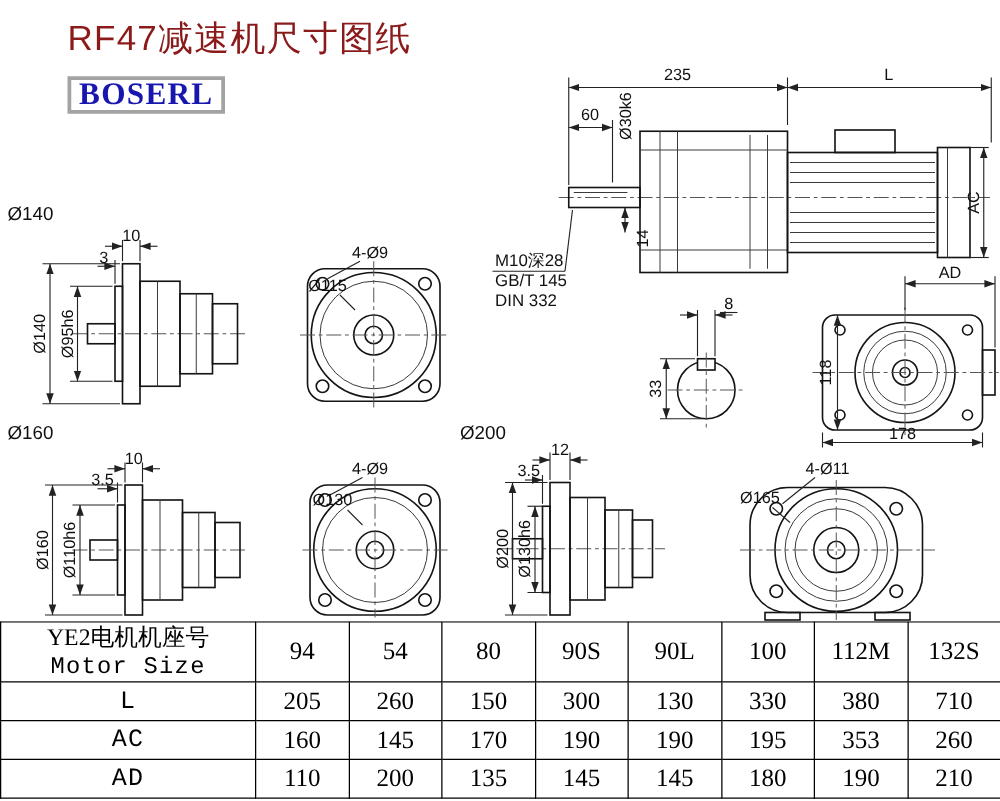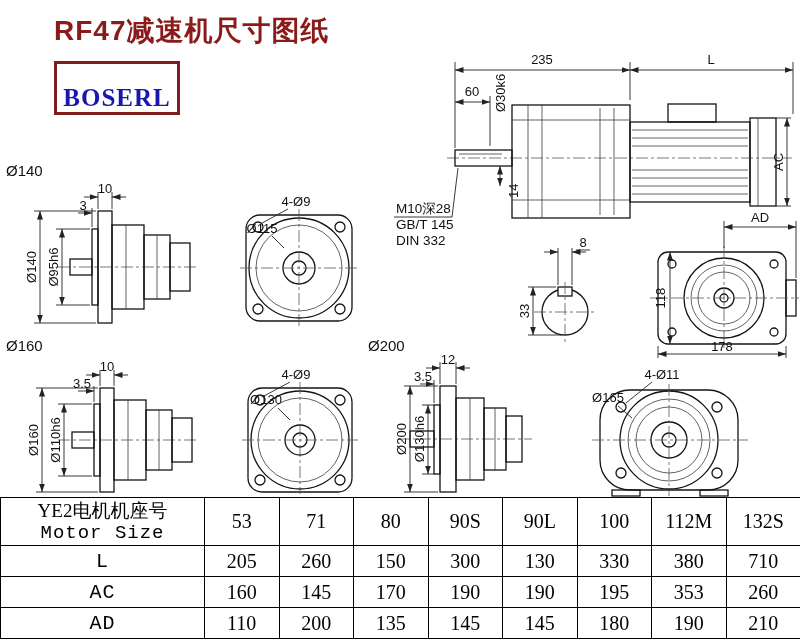--- a/index.html
+++ b/index.html
@@ -1,22 +1,22 @@
 <!DOCTYPE html>
 <html><head>
 <meta charset="utf-8">
 <style>
   * { margin:0; padding:0; box-sizing:border-box; }
   html,body { width:800px; height:641px; background:#ffffff; overflow:hidden;
               font-family:"Liberation Sans", sans-serif; }
   .drawing-area { position:relative; width:800px; height:497px; background:#fff; }
-  .page-title { position:absolute; left:54px; top:12px; font-size:28px; font-weight:bold;
+  .page-title { position:absolute; left:54px; top:12px; font-size:28px; font-weight:normal;
                 color:#8b1a1a; letter-spacing:1px; white-space:nowrap; }
-  .logo-box { position:absolute; left:54px; top:61px; width:126px; height:54px;
-              border:3px solid #7f1d1d; display:flex; align-items:flex-end; justify-content:center; }
+  .logo-box { position:absolute; left:54px; top:61px; width:126px; height:30px;
+              border:3px solid #a3a3a3; display:flex; align-items:center; justify-content:center; }
   .logo-text { font-family:"Liberation Serif", serif; font-size:25px; font-weight:bold;
                color:#1717b0; letter-spacing:1px; }
   svg.sheet { position:absolute; left:0; top:0; }
   svg text { font-family:"Liberation Sans", sans-serif; font-size:13px; fill:#111; }
   svg text.lbl { font-size:15px; }
   svg text.note { font-size:13.5px; }
   .out  { stroke:#141414; stroke-width:1.3; fill:none; }
   .outf { stroke:#141414; stroke-width:1.3; fill:#ffffff; }
   .thin { stroke:#3a3a3a; stroke-width:0.8; fill:none; }
   .cl   { stroke:#555; stroke-width:0.8; fill:none; stroke-dasharray:12 3 3 3; }
@@ -289,22 +289,22 @@
   <colgroup>
     <col style="width:204px">
     <col span="8" style="width:74.5px">
   </colgroup>
   <tbody>
     <tr class="hdr-row">
       <td class="hdr-cell">
         <div>YE2电机机座号</div>
         <div class="mono">Motor Size</div>
       </td>
-      <td>53</td>
-      <td>71</td>
+      <td>94</td>
+      <td>54</td>
       <td>80</td>
       <td>90S</td>
       <td>90L</td>
       <td>100</td>
       <td>112M</td>
       <td>132S</td>
     </tr>
     <tr>
       <td class="mono">L</td>
       <td>205</td>

